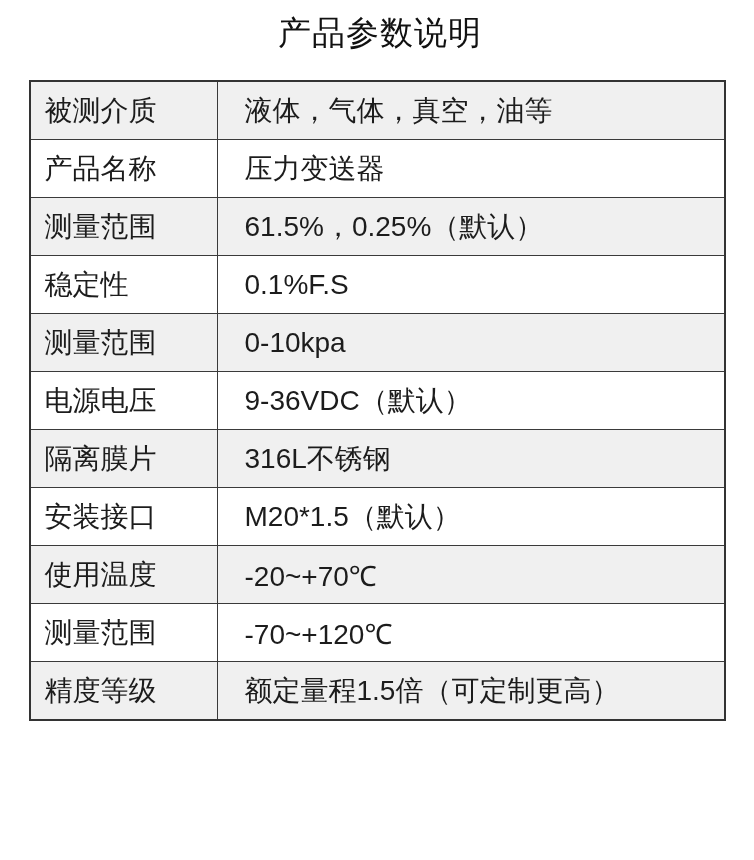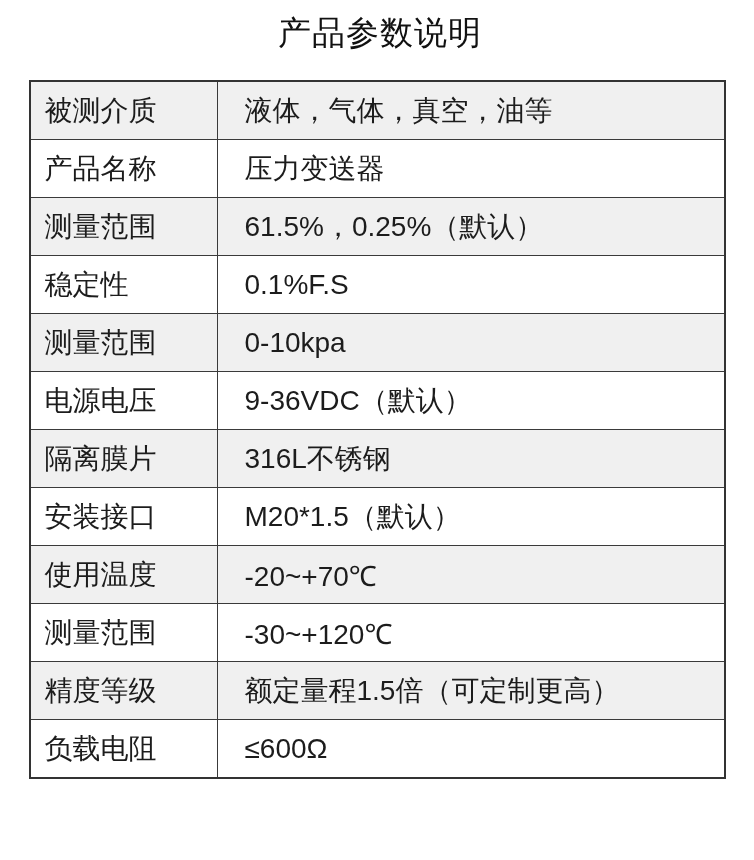--- a/index.html
+++ b/index.html
@@ -95,24 +95,20 @@
     <tr>
       <td class="label-cell">安装接口</td>
       <td class="value-cell">M20*1.5（默认）</td>
     </tr>
     <tr>
       <td class="label-cell">使用温度</td>
       <td class="value-cell">-20~+70℃</td>
     </tr>
     <tr>
       <td class="label-cell">测量范围</td>
-      <td class="value-cell">-30~+120℃</td>
+      <td class="value-cell">-70~+120℃</td>
     </tr>
     <tr>
       <td class="label-cell">精度等级</td>
       <td class="value-cell">额定量程1.5倍（可定制更高）</td>
     </tr>
-    <tr>
-      <td class="label-cell">负载电阻</td>
-      <td class="value-cell">≤600Ω</td>
-    </tr>
   </tbody>
 </table>
 
 </body></html>

